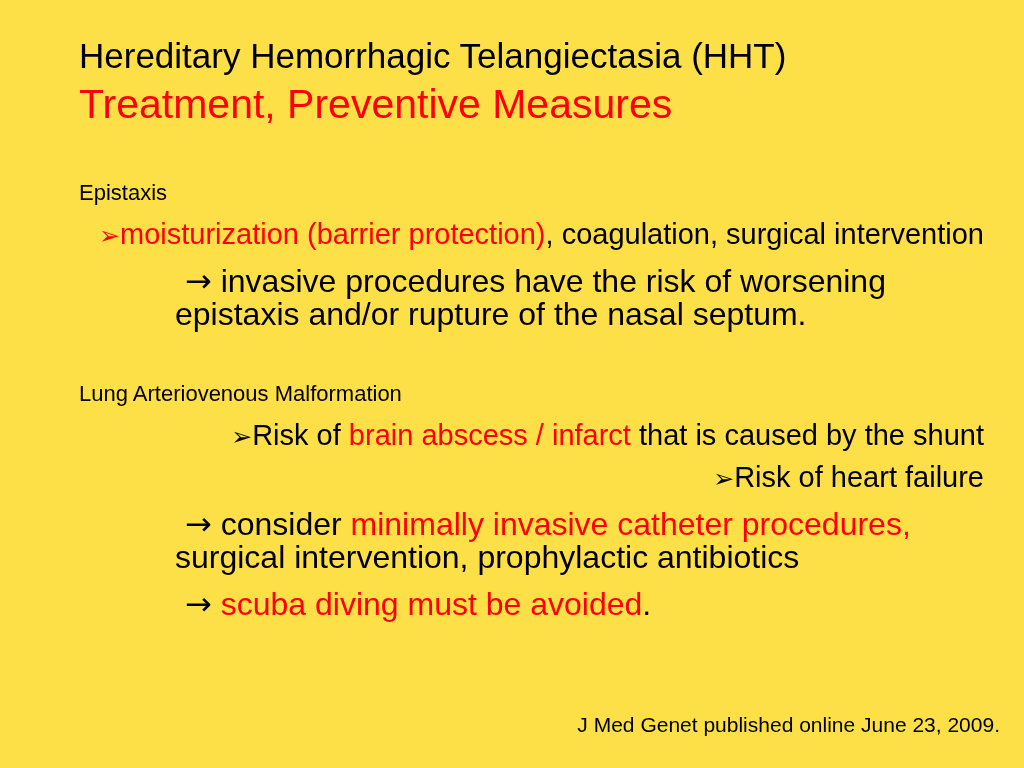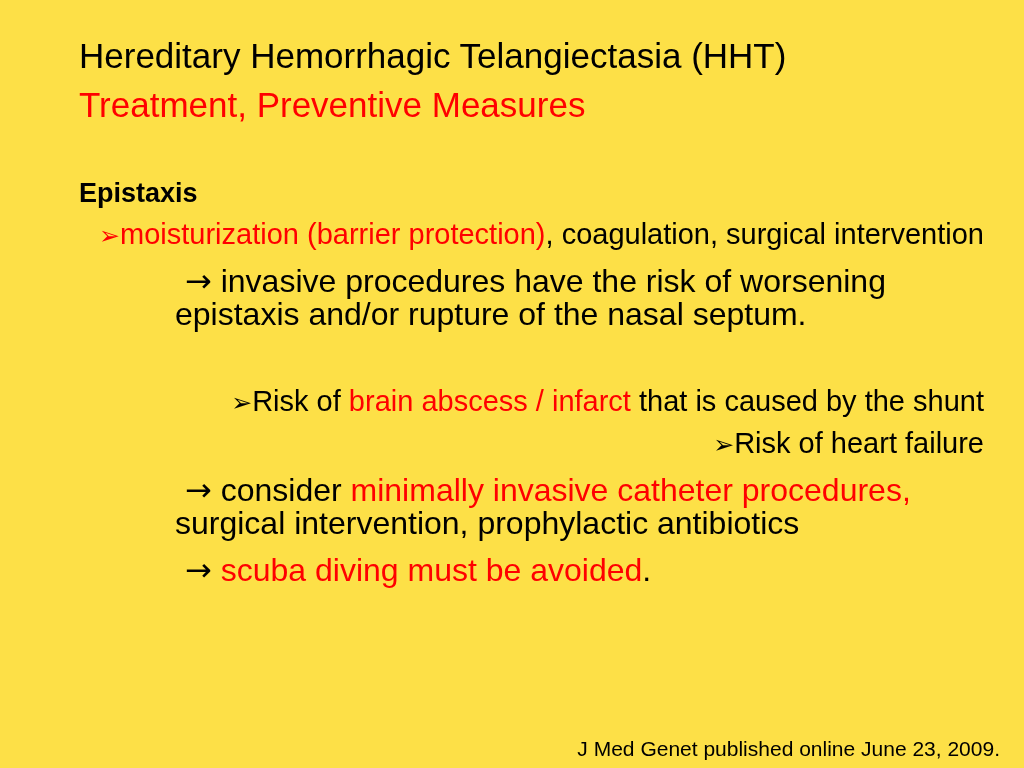--- a/index.html
+++ b/index.html
@@ -30,37 +30,37 @@
     top: 31px;
     width: 900px;
   }
   .title-line1 {
     font-size: 35px;
     line-height: 49px;
     color: #000000;
     white-space: nowrap;
   }
   .title-line2 {
-    font-size: 35px;
+    font-size: 41px;
     line-height: 49px;
     color: #ff0000;
     white-space: nowrap;
   }
 
   
   .body-block {
     position: absolute;
     left: 79px;
     top: 176px;
     width: 905px;
   }
 
   .section-header {
-    font-size: 27px;
-    font-weight: bold;
+    font-size: 22px;
+    font-weight: normal;
     line-height: 34px;
     color: #000000;
   }
 
   
   .bullet {
     font-size: 29px;
     line-height: 33px;
     color: #000000;
     padding-left: 29px;
@@ -91,21 +91,21 @@
   .blk { color: #000000; }
 
   .gap-small { height: 14px; }
   .gap-large { height: 46px; }
   .gap-arrow { height: 13px; }
 
   
   .citation {
     position: absolute;
     right: 24px;
-    top: 736px;
+    top: 712px;
     font-size: 21px;
     line-height: 26px;
     color: #000000;
     text-align: right;
     white-space: nowrap;
   }
 </style>
 </head>
 <body>
 
@@ -125,20 +125,21 @@
     </div>
 
     <div class="gap-arrow"></div>
 
     <div class="arrow-para">
       <span class="arrow">→</span><span> invasive procedures have the risk of worsening epistaxis and/or rupture of the nasal septum.</span>
     </div>
 
     <div class="gap-large"></div>
 
+    <div class="section-header">Lung Arteriovenous Malformation</div>
 
     <div class="bullet">
       <span class="marker marker-black">➢</span><span>Risk of </span><span class="red">brain abscess / infarct</span><span> that is caused by the shunt</span>
     </div>
 
     <div class="bullet">
       <span class="marker marker-black">➢</span><span>Risk of heart failure</span>
     </div>
 
     <div class="gap-arrow"></div>

